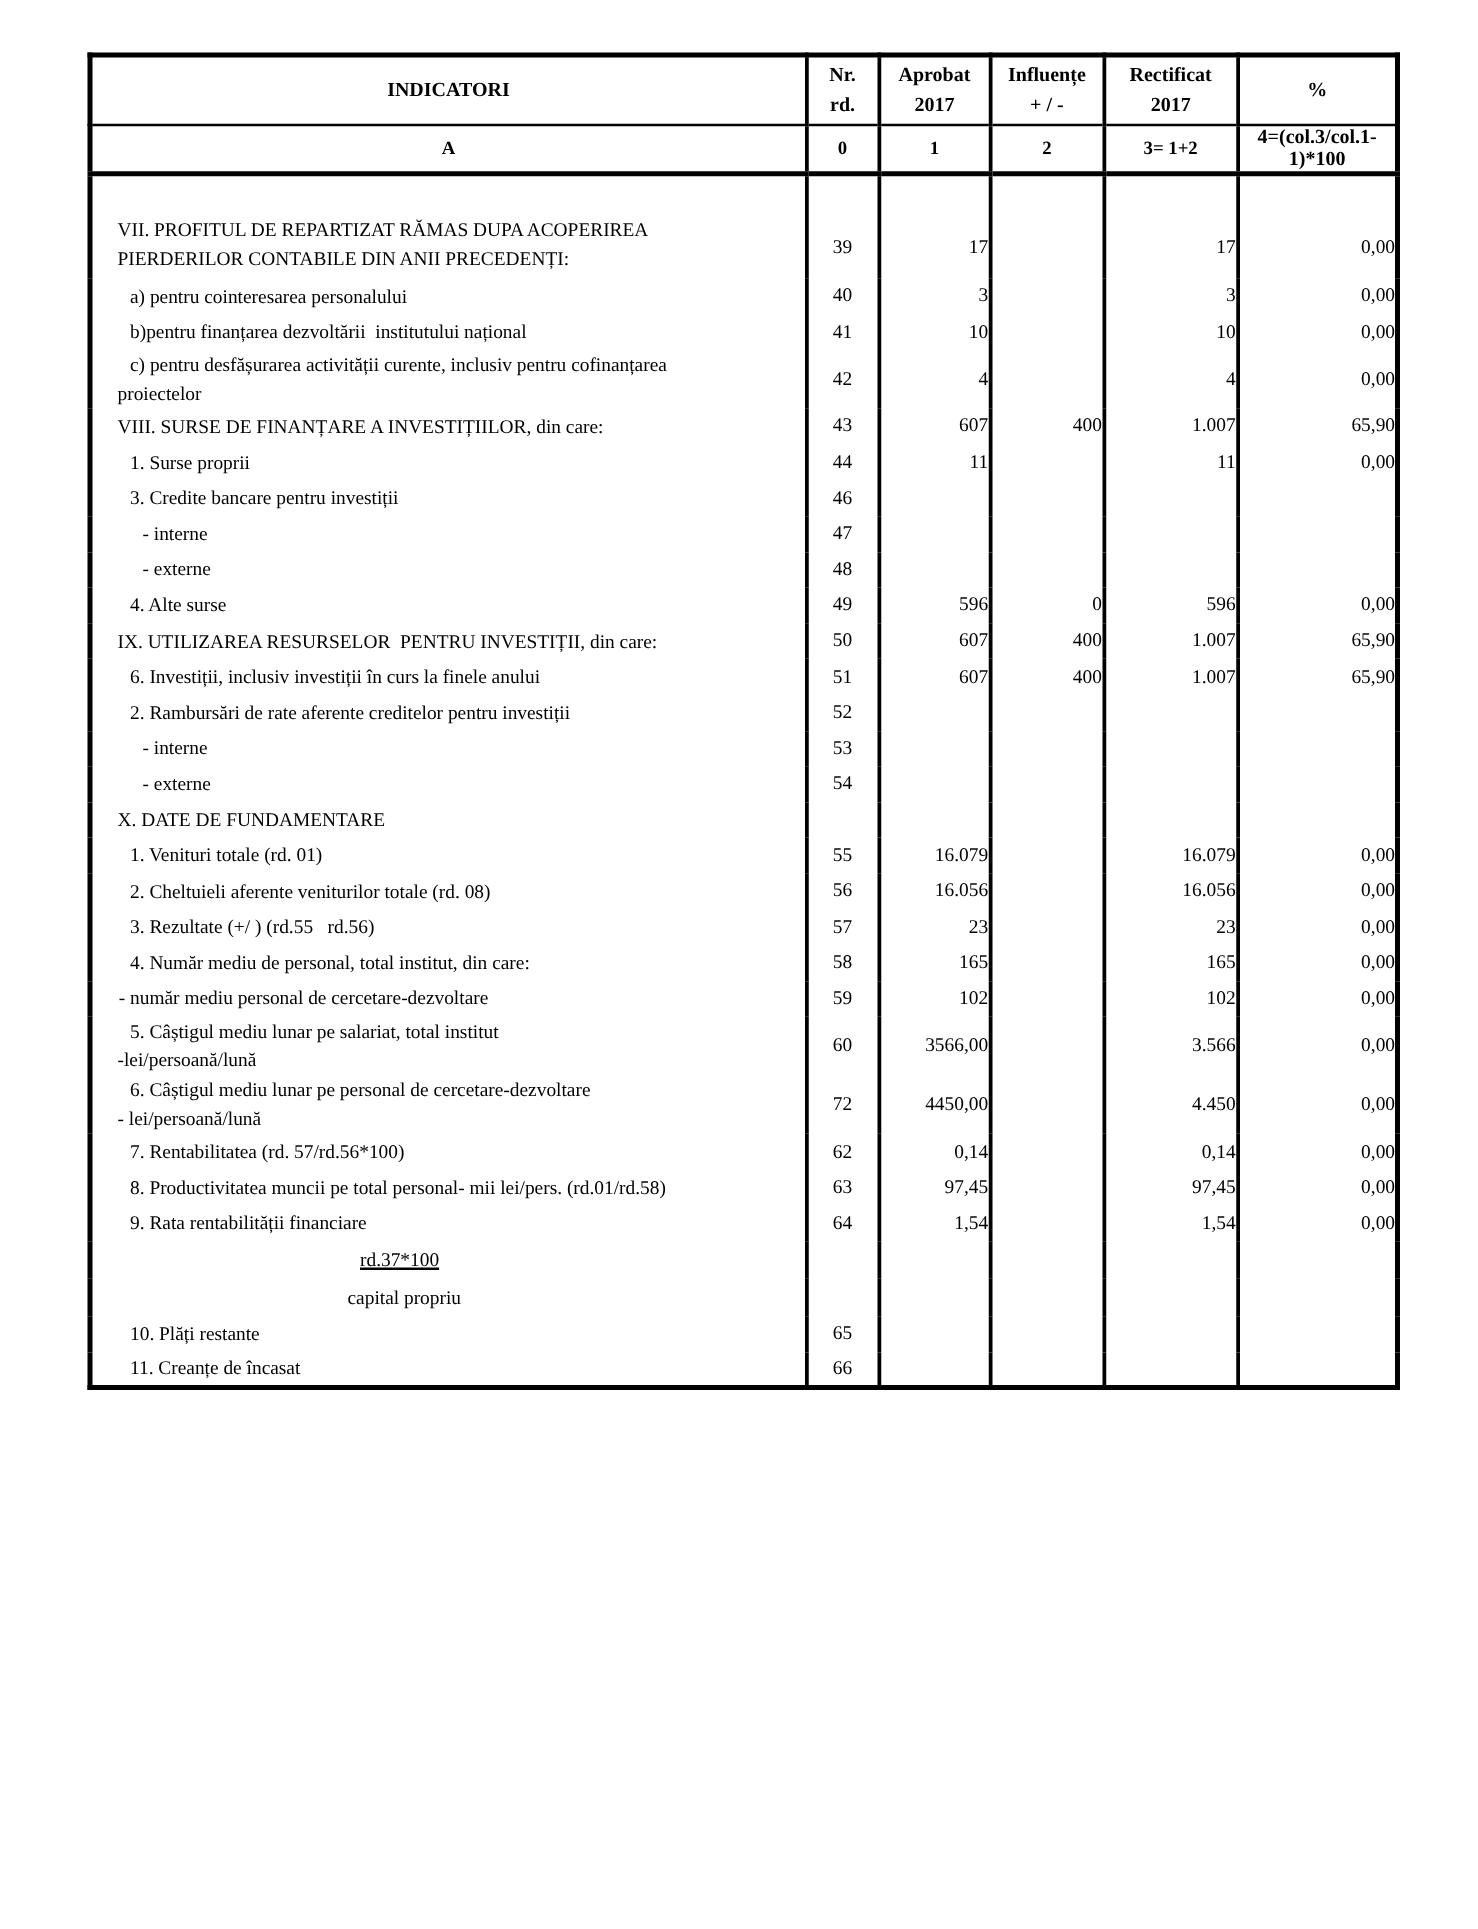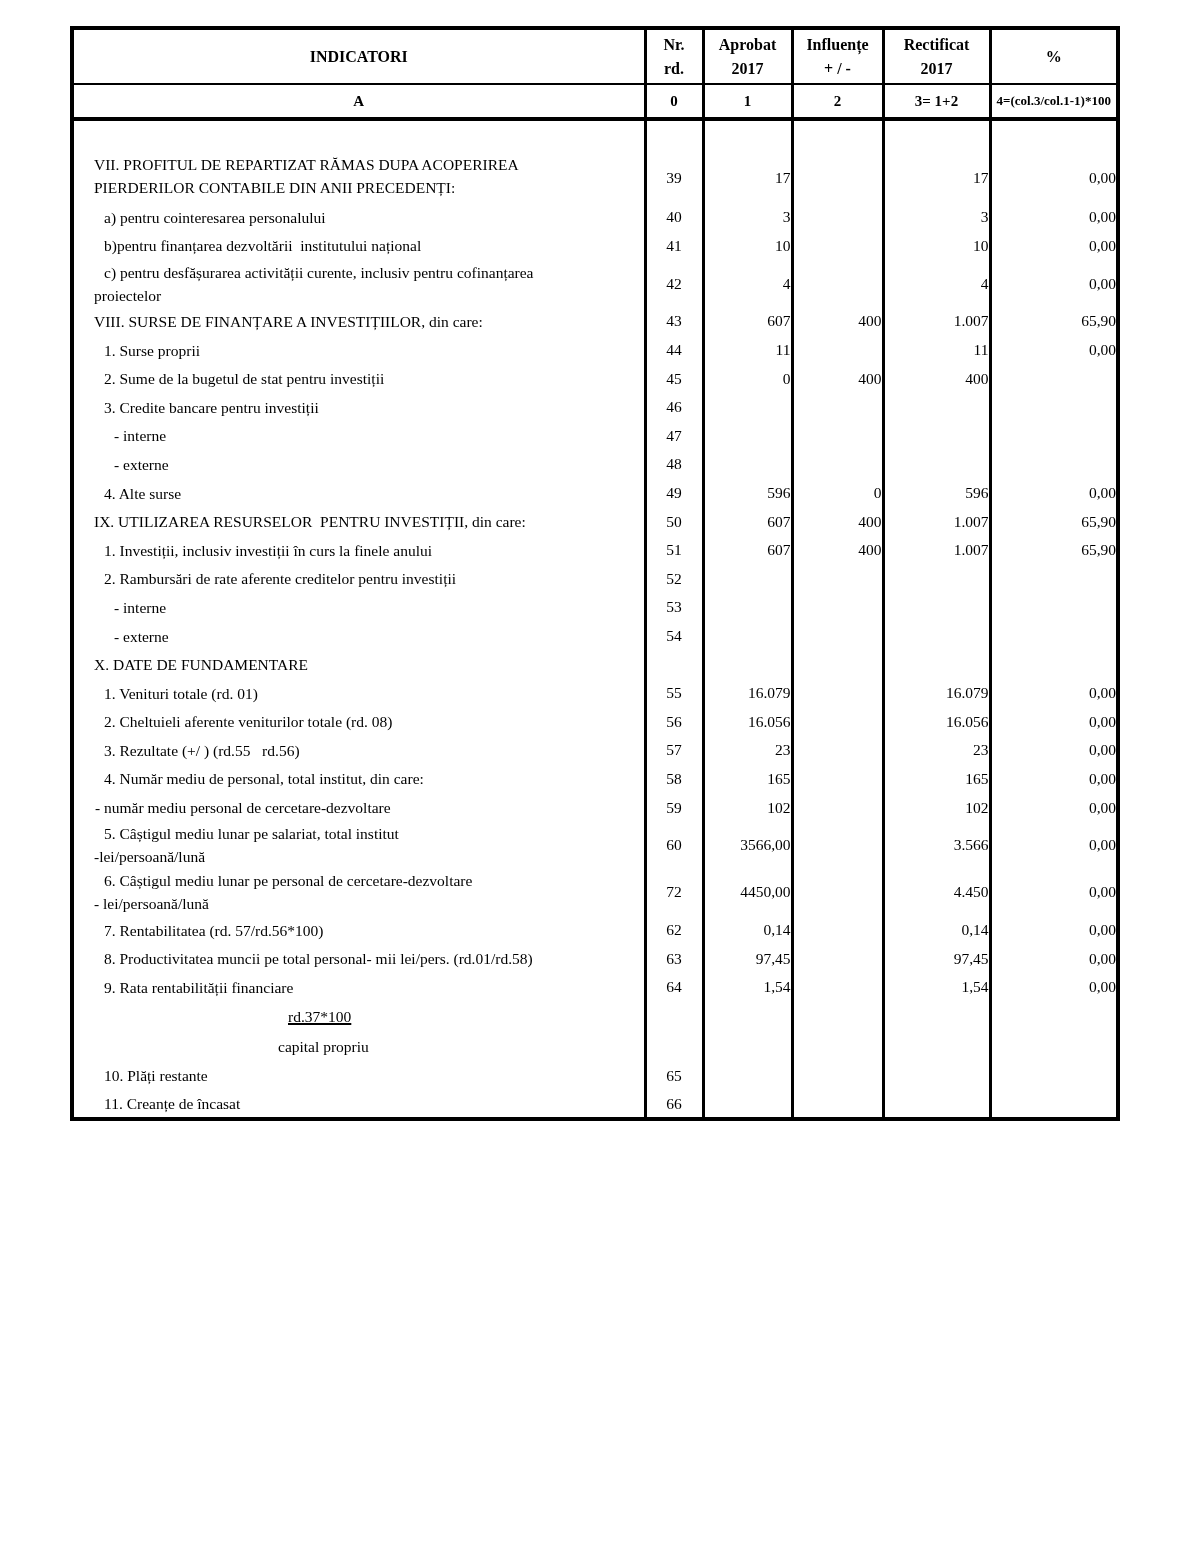--- a/index.html
+++ b/index.html
@@ -8,21 +8,21 @@
     width: 1182px;
     height: 1543px;
     background: #ffffff;
     font-family: "Liberation Serif", serif;
     color: #000000;
     overflow: hidden;
   }
   table.budget {
     position: absolute;
     left: 70px;
-    top: 26px;
+    top: 42px;
     width: 1046px;
     border-collapse: collapse;
     table-layout: fixed;
     border: 4px solid #000;
   }
   table.budget th, table.budget td {
     border-left: 3px solid #000;
     border-right: 3px solid #000;
     padding: 0;
     overflow: hidden;
@@ -38,21 +38,21 @@
     vertical-align: middle;
   }
   tr.hdr2 { height: 35px; }
   tr.hdr2 th {
     border-bottom: 4px solid #000;
     font-weight: bold;
     font-size: 15px;
     text-align: center;
     vertical-align: middle;
   }
-  tr.hdr2 th.formula { font-size: 13px; letter-spacing: 0px; }
+  tr.hdr2 th.formula { font-size: 16px; letter-spacing: 0px; }
   
   tbody td {
     font-size: 15.5px;
     vertical-align: middle;
     border-top: none;
     border-bottom: none;
   }
   tbody tr { height: 28.6px; }
   tbody tr.r-two { height: 47px; }
   tbody tr.r-frac { height: 30px; }
@@ -181,30 +181,20 @@
             <div class="ind1">1. Surse proprii</div>
           </td>
           <td class="ctr">44</td>
           <td class="num">11</td>
           <td class="num"></td>
           <td class="num">11</td>
           <td class="num">0,00</td>
         </tr>
         <tr>
           <td class="lab">
-            <div class="ind1">2. Sume de la bugetul de stat pentru investiții</div>
-          </td>
-          <td class="ctr">45</td>
-          <td class="num">0</td>
-          <td class="num">400</td>
-          <td class="num">400</td>
-          <td class="num"></td>
-        </tr>
-        <tr>
-          <td class="lab">
             <div class="ind1">3. Credite bancare pentru investiții</div>
           </td>
           <td class="ctr">46</td>
           <td class="num"></td>
           <td class="num"></td>
           <td class="num"></td>
           <td class="num"></td>
         </tr>
         <tr>
           <td class="lab">
@@ -241,21 +231,21 @@
             <div class="ind0">IX. UTILIZAREA RESURSELOR  PENTRU INVESTIȚII, din care:</div>
           </td>
           <td class="ctr">50</td>
           <td class="num">607</td>
           <td class="num">400</td>
           <td class="num">1.007</td>
           <td class="num">65,90</td>
         </tr>
         <tr>
           <td class="lab">
-            <div class="ind1">1. Investiții, inclusiv investiții în curs la finele anului</div>
+            <div class="ind1">6. Investiții, inclusiv investiții în curs la finele anului</div>
           </td>
           <td class="ctr">51</td>
           <td class="num">607</td>
           <td class="num">400</td>
           <td class="num">1.007</td>
           <td class="num">65,90</td>
         </tr>
         <tr>
           <td class="lab">
             <div class="ind1">2. Rambursări de rate aferente creditelor pentru investiții</div>

